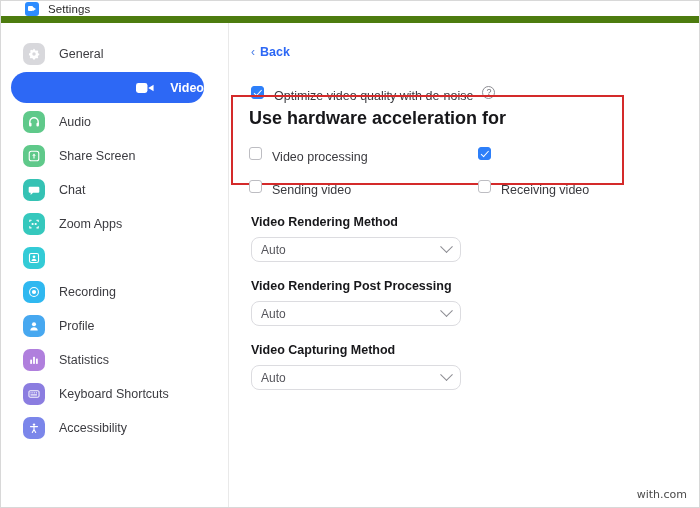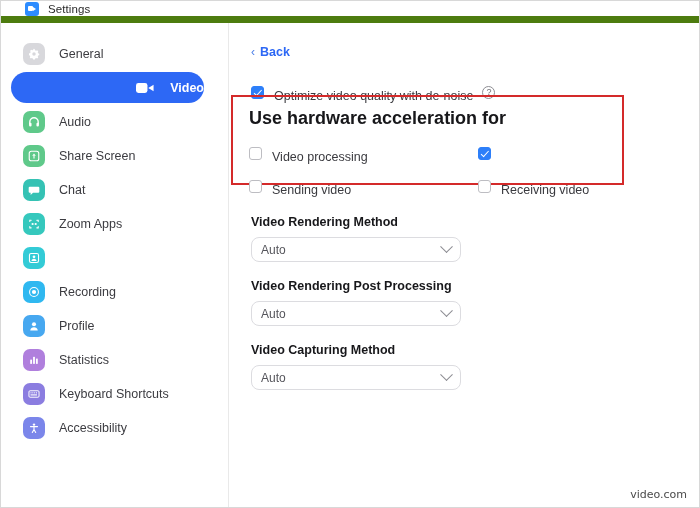--- a/index.html
+++ b/index.html
@@ -509,15 +509,15 @@
             <span class="dd-chev"></span>
           </div>
         </div>
 
       </div>
 
 
     </div>
   </div>
 
-  <div id="site-watermark">video.com</div>
+  <div id="site-watermark">with.com</div>
 
 </div>
 
 </body></html>

